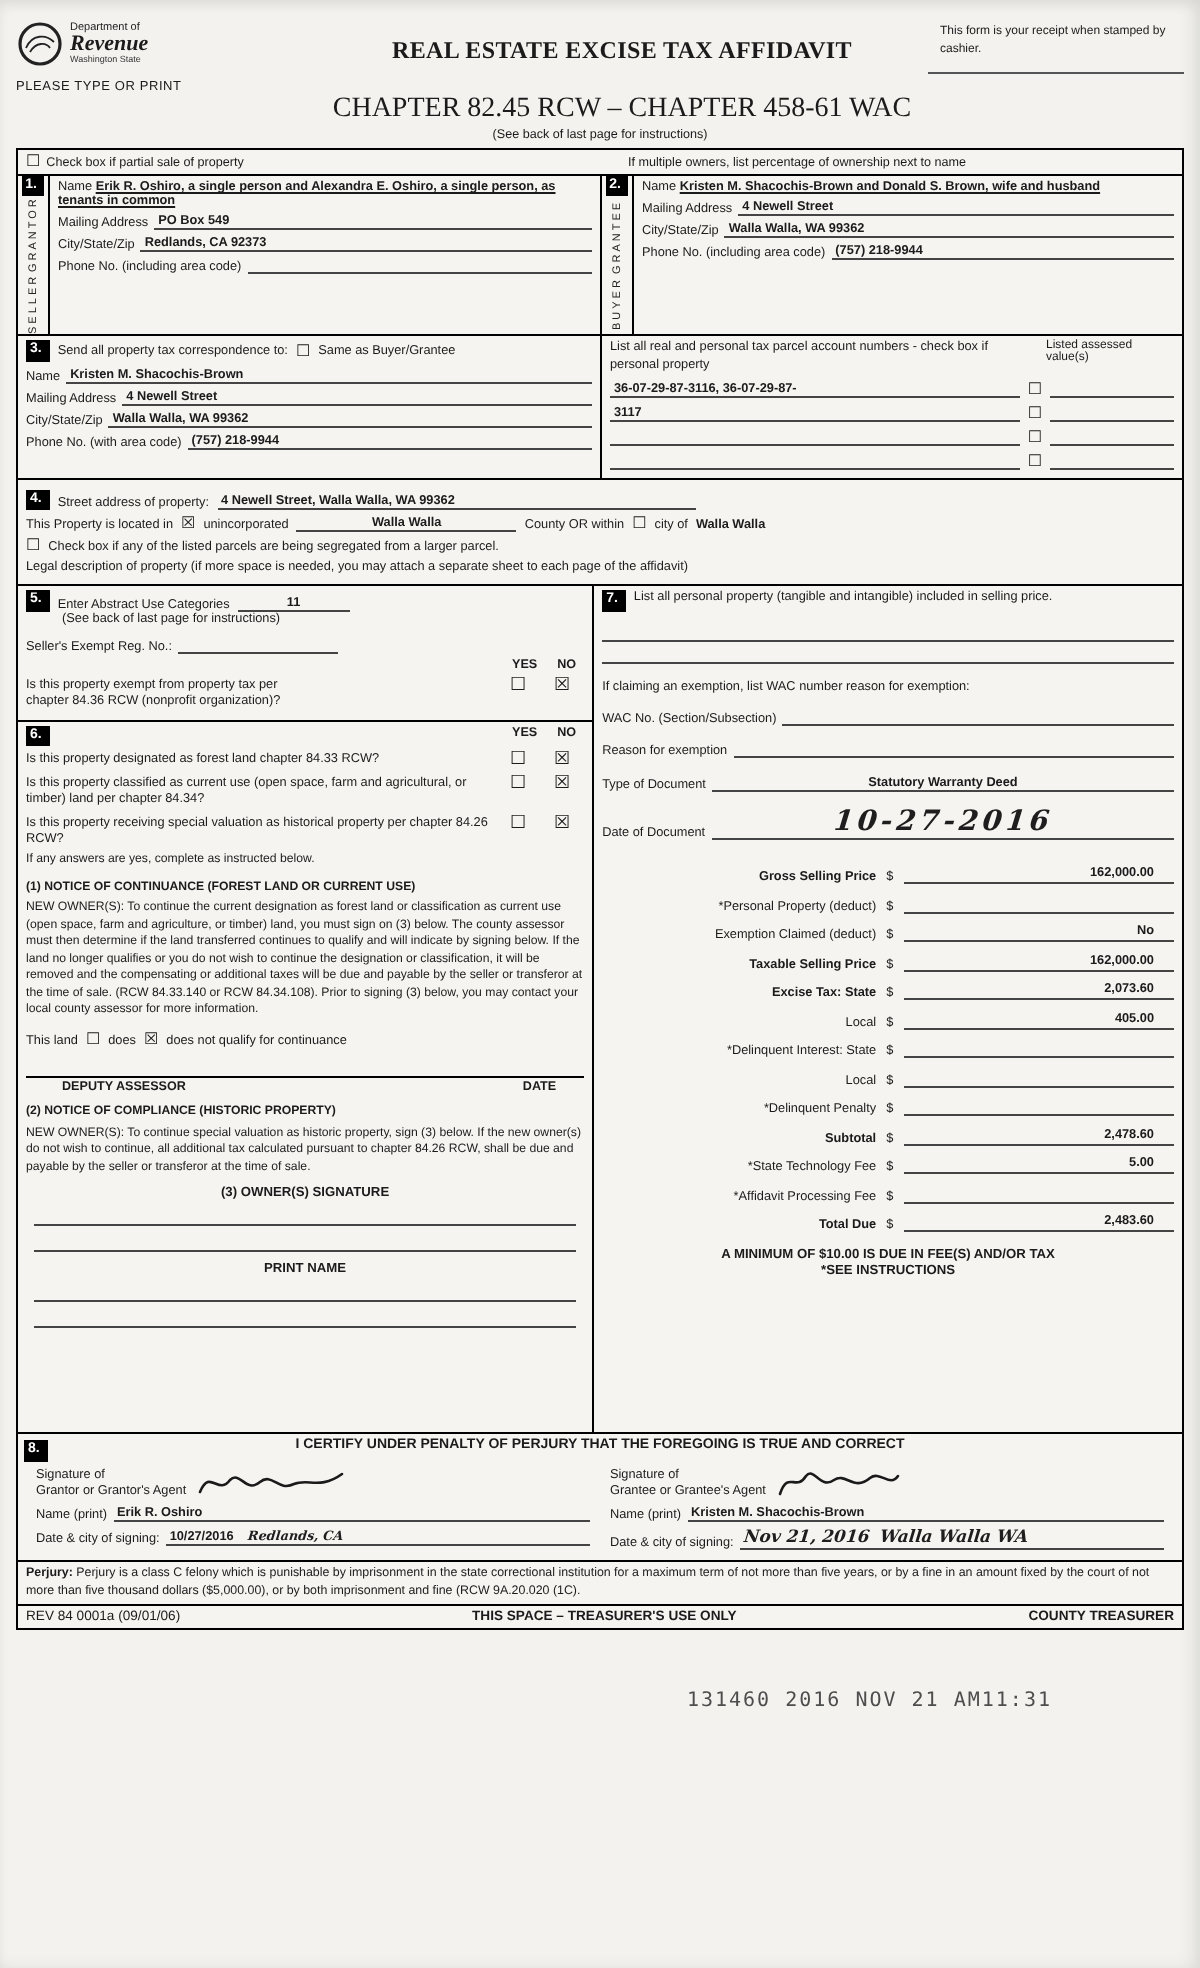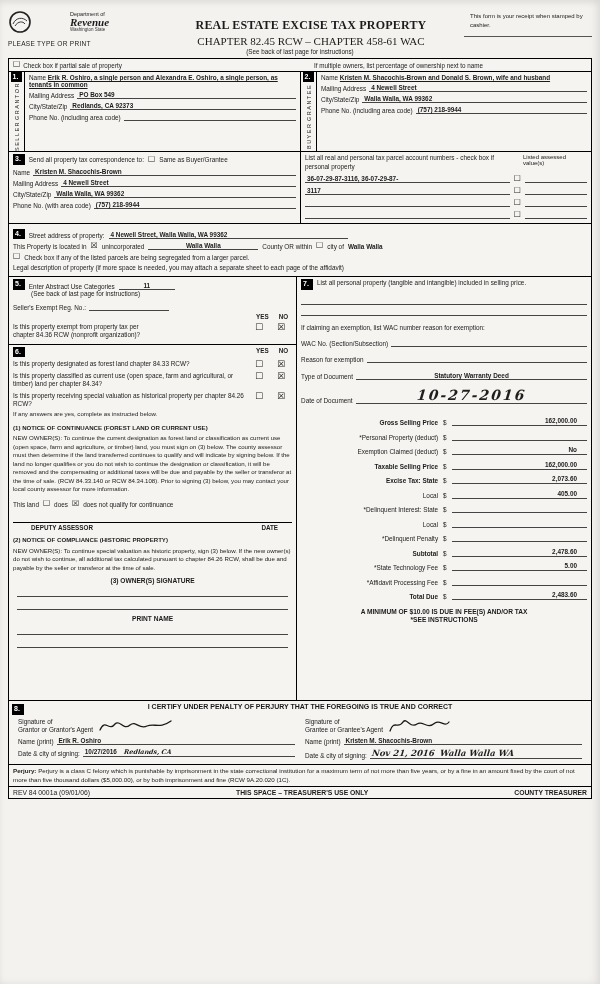--- a/index.html
+++ b/index.html
@@ -5,28 +5,28 @@
   * { margin:0; padding:0; box-sizing:border-box; }
   html,body { background:#c9c9c5; }
   body { font-family:"Liberation Sans", sans-serif; color:#1b1b1b; }
   .page { width:600px; height:984px; margin:0 auto; background:#f3f2ef;
           padding:10px 8px 0 8px; position:relative; overflow:hidden;
           box-shadow: inset -4px 0 8px rgba(0,0,0,.07), inset 0 3px 6px rgba(0,0,0,.05); }
   
   .hdr { display:flex; align-items:flex-start; }
   .logo-wrap { width:150px; }
   .logo { display:flex; align-items:center; gap:3px; }
-  .logo-text { line-height:1;margin-left:35px; }
+  .logo-text { line-height:1; }
   .lt1 { font-size:5.5px; display:block; }
   .lt2 { font-size:11px; font-weight:bold; font-style:italic; font-family:"Liberation Serif", serif; display:block; }
   .lt3 { font-size:4.5px; display:block; color:#333; }
   .please-type { font-size:6.5px; margin-top:6px; letter-spacing:.3px; }
   .title-col { flex:1; text-align:center; padding-top:8px; }
   .title { font-family:"Liberation Serif", serif; font-weight:bold; font-size:12px; letter-spacing:.2px; }
-  .subtitle { font-family:"Liberation Serif", serif; font-size:11px; margin-top:2px; }
+  .subtitle { font-family:"Liberation Serif", serif; font-size:14px; margin-top:14px; }
   .receipt { width:128px; font-size:6px; text-align:left; padding:2px 2px 6px 6px; border-bottom:1px solid #555; line-height:1.5; }
   .warn { text-align:center; font-weight:bold; font-size:8.5px; margin-top:4px; letter-spacing:.2px; }
   .seeback { text-align:center; font-size:6.3px; margin-top:1px; }
   
   .wrap { border:1px solid #000; margin-top:3px; background:#f5f4f1; }
   .toprow { display:flex; font-size:6.3px; padding:2px 4px; }
   .toprow .half { width:50%; display:flex; gap:3px; align-items:center; }
   .toprow .rightnote { justify-content:flex-start; padding-left:14px; }
   .cb { font-family:"DejaVu Sans", sans-serif; font-size:8px; line-height:1; }
   .cb-lg { font-size:9px; }
@@ -112,21 +112,21 @@
         </svg>
         <div class="logo-text">
           <span class="lt1">Department of</span>
           <span class="lt2">Revenue</span>
           <span class="lt3">Washington State</span>
         </div>
       </div>
       <div class="please-type">PLEASE TYPE OR PRINT</div>
     </div>
     <div class="title-col">
-      <div class="title">REAL ESTATE EXCISE TAX PROPERTY</div>
+      <div class="title">REAL ESTATE EXCISE TAX AFFIDAVIT</div>
       <div class="subtitle">CHAPTER 82.45 RCW – CHAPTER 458-61 WAC</div>
     </div>
     <div class="receipt">This form is your receipt when stamped by cashier.</div>
   </div>
   <div class="seeback">(See back of last page for instructions)</div>
 
   <div class="wrap">
 
     <div class="toprow">
       <div class="half">
@@ -508,14 +508,17 @@
       <span>Perjury is a class C felony which is punishable by imprisonment in the state correctional institution for a maximum term of not more than five years, or by a fine in an amount fixed by the court of not more than five thousand dollars ($5,000.00), or by both imprisonment and fine (RCW 9A.20.020 (1C).</span>
     </div>
 
     <div class="fbar">
       <span>REV 84 0001a (09/01/06)</span>
       <span class="mid-t">THIS SPACE – TREASURER'S USE ONLY</span>
       <span class="right-t">COUNTY TREASURER</span>
     </div>
   </div>
 
+  <div class="tspace">
+    <span class="stamp">131460 2016 NOV 21 AM11:31</span>
+  </div>
 
 </div>
 
 </body></html>

